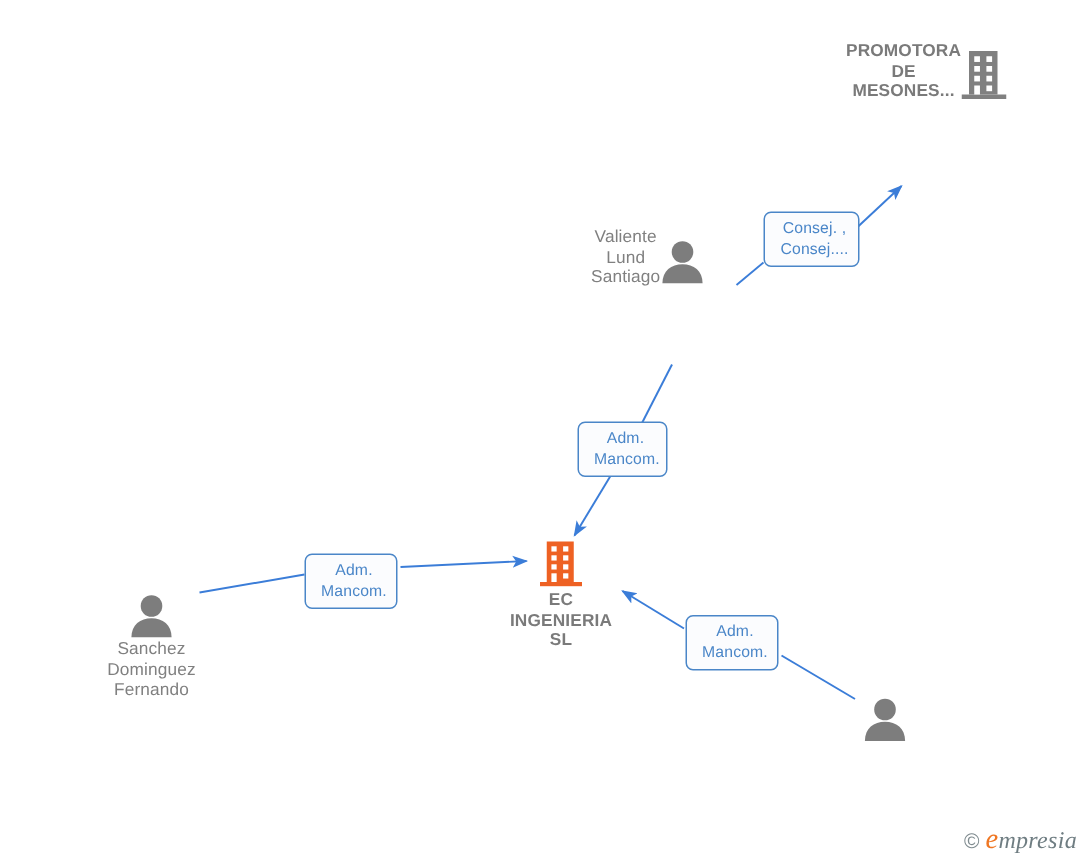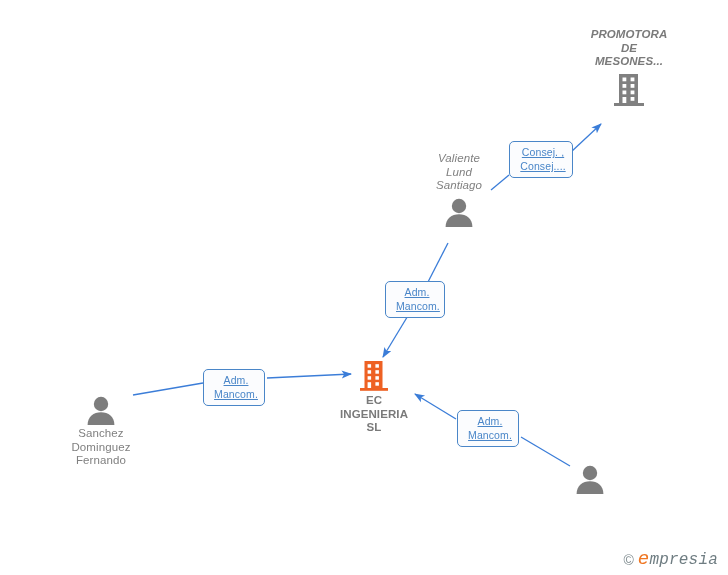--- a/index.html
+++ b/index.html
@@ -46,60 +46,58 @@
     line-height: 13.5px;
     color: #808080;
     white-space: pre-line;
     letter-spacing: 0.1px;
   }
   .node-label.company-label {
     font-weight: bold;
     color: #7a7a7a;
   }
   .node.label-above {
-    flex-direction: column;
-    font-style: italic;
+    flex-direction: row;
   }
 
   
   .edge-label {
     position: absolute;
     box-sizing: border-box;
     border: 1.4px solid #4a86c8;
     border-radius: 5px;
     background: #fbfcfe;
     color: #4a86c8;
     font-size: 10.5px;
     line-height: 14px;
     text-align: center;
     padding: 3px 6px 4px 10px;
     white-space: pre-line;
     letter-spacing: 0.1px;
-    text-decoration: underline;
   }
 
   
   #watermark {
     position: absolute;
     right: 6px;
     bottom: 4px;
     display: flex;
     align-items: center;
     gap: 4px;
     background: rgba(255,255,255,0.85);
     padding: 2px 4px;
     border-radius: 2px;
   }
   .wm-c {
     font-size: 14px;
     color: #7f8b8f;
     line-height: 1;
   }
   .wm-text {
-    font-family: Liberation Mono, monospace;
+    font-family: Liberation Serif, serif;
     font-style: italic;
     font-size: 16px;
     line-height: 1;
     color: #6f7d82;
     letter-spacing: 0.2px;
   }
   .wm-text .wm-e {
     color: #ef7622;
     font-size: 19px;
   }

